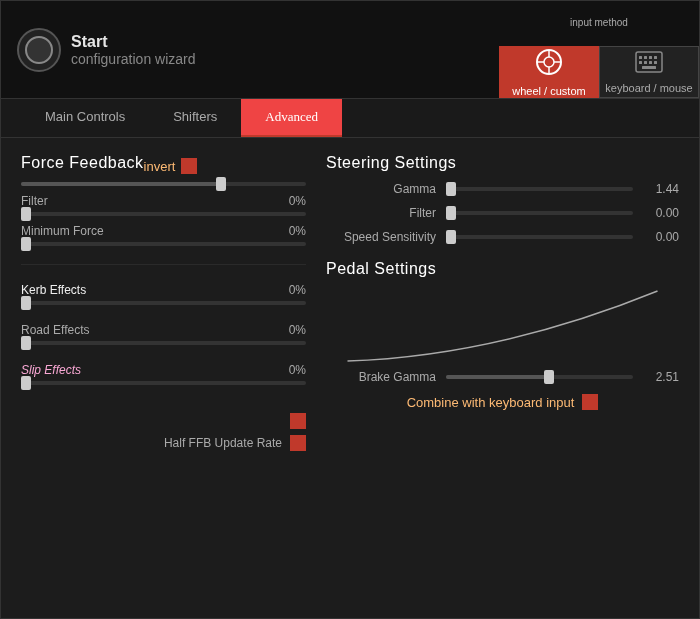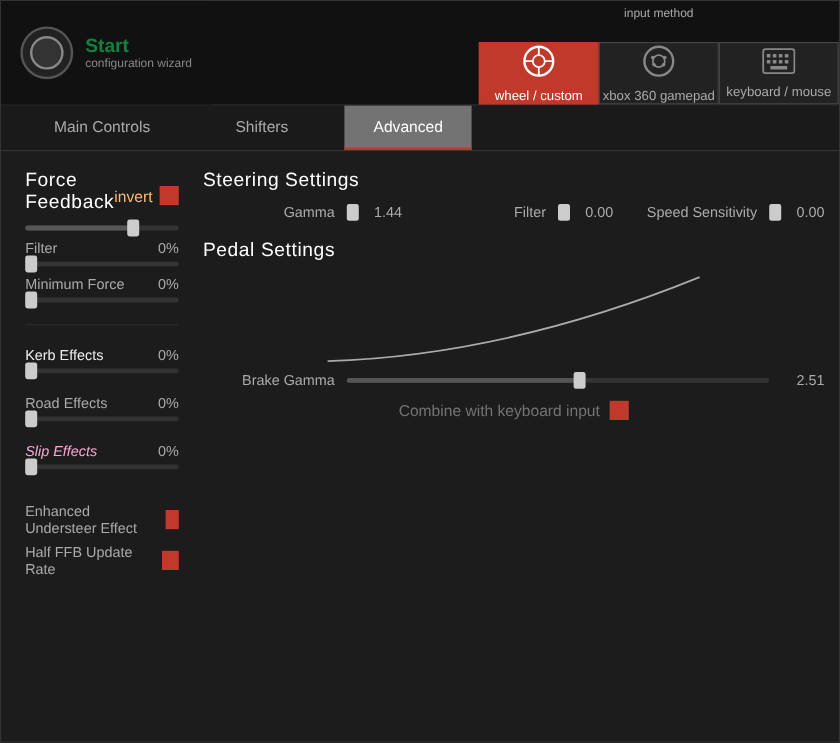--- a/index.html
+++ b/index.html
@@ -40,22 +40,22 @@
       margin-right: 10px;
       background: #222;
     }
     .logo-inner {
       width: 28px;
       height: 28px;
       border-radius: 50%;
       border: 2px solid #888;
       background: #333;
     }
-    .header-title { color: #15803d; font-size: 16px; font-weight: bold; }
-    .header-sub { color: #888; font-size: 10px; }
+    .header-title { color: #e5e5e5; font-size: 16px; font-weight: bold; }
+    .header-sub { color: #888; font-size: 14px; }
     .input-buttons {
       display: flex;
       gap: 0;
     }
     .input-btn {
       display: flex;
       flex-direction: column;
       align-items: center;
       justify-content: center;
       width: 100px;
@@ -76,33 +76,33 @@
     .input-btn-icon {
       font-size: 18px;
     }
 
     
     .tabs {
       display: flex;
       background: #1a1a1a;
       padding: 0 20px;
       border-bottom: 1px solid #333;
-      gap: 23px;
     }
     .tab {
       padding: 10px 24px;
       font-size: 13px;
       color: #aaa;
       cursor: pointer;
       border-bottom: 2px solid transparent;
     }
     .tab.active {
-      background: #737373;
+      background: #ef4444;
       color: #fff;
       border-bottom-color: #c0392b;
+      font-family: Liberation Serif, serif;
     }
 
     
     .main-content {
       display: flex;
       flex: 1;
       padding: 16px 20px;
       gap: 20px;
       overflow: hidden;
     }
@@ -191,21 +191,21 @@
       display: flex;
       flex-direction: column;
       gap: 16px;
     }
 
     .steering-section { }
     .pedal-section { }
 
     .steering-sliders {
       display: flex;
-      flex-direction: row;
+      flex-direction: column;
       gap: 10px;
       margin-top: 10px;
     }
     .h-slider-row {
       display: flex;
       align-items: center;
       gap: 10px;
     }
     .h-slider-label {
       color: #aaa;
@@ -250,21 +250,21 @@
       height: 100%;
     }
 
     .combine-row {
       display: flex;
       align-items: center;
       justify-content: center;
       gap: 8px;
       margin-top: 10px;
     }
-    .combine-label { color: #737373; font-size: 13px; }
+    .combine-label { color: #fdba74; font-size: 13px; }
 
     
     .divider {
       height: 1px;
       background: #2a2a2a;
       margin: 4px 0;
     }
   </style>
 </head>
 <body>
@@ -277,47 +277,34 @@
       <div class="logo-circle">
         <div class="logo-inner"></div>
       </div>
       <div>
         <div class="header-title">Start</div>
         <div class="header-sub">configuration wizard</div>
       </div>
     </div>
 
     <div style="display:flex; flex-direction:column; margin-left:auto;">
-      <div style="text-align:center; color:#aaa; font-size:10px; padding: 5px 0 2px;">input method</div>
+      <div style="text-align:center; color:#aaa; font-size:10px; padding: 16px 0 2px;">input method</div>
       <div class="input-buttons">
         <div class="input-btn active">
           <div class="input-btn-icon">
             <svg width="28" height="28" viewBox="0 0 28 28">
               <circle cx="14" cy="14" r="12" fill="none" stroke="#fff" stroke-width="2"></circle>
               <circle cx="14" cy="14" r="5" fill="none" stroke="#fff" stroke-width="1.5"></circle>
               <line x1="14" y1="2" x2="14" y2="9" stroke="#fff" stroke-width="1.5"></line>
               <line x1="14" y1="19" x2="14" y2="26" stroke="#fff" stroke-width="1.5"></line>
               <line x1="2" y1="14" x2="9" y2="14" stroke="#fff" stroke-width="1.5"></line>
               <line x1="19" y1="14" x2="26" y2="14" stroke="#fff" stroke-width="1.5"></line>
             </svg>
           </div>
           <span>wheel / custom</span>
-        </div>
-        <div class="input-btn">
-          <div class="input-btn-icon">
-            <svg width="28" height="28" viewBox="0 0 28 28">
-              <circle cx="14" cy="14" r="12" fill="none" stroke="#888" stroke-width="2"></circle>
-              <circle cx="14" cy="14" r="5" fill="none" stroke="#888" stroke-width="1.5"></circle>
-              <circle cx="9" cy="11" r="1.5" fill="#888"></circle>
-              <circle cx="19" cy="11" r="1.5" fill="#888"></circle>
-              <circle cx="10" cy="17" r="1.5" fill="#888"></circle>
-              <circle cx="18" cy="17" r="1.5" fill="#888"></circle>
-            </svg>
-          </div>
-          <span>xbox 360 gamepad</span>
         </div>
         <div class="input-btn">
           <div class="input-btn-icon">
             <svg width="28" height="22" viewBox="0 0 28 22">
               <rect x="1" y="1" width="26" height="20" rx="2" fill="none" stroke="#888" stroke-width="1.5"></rect>
               <rect x="4" y="5" width="3" height="3" rx="0.5" fill="#888"></rect>
               <rect x="9" y="5" width="3" height="3" rx="0.5" fill="#888"></rect>
               <rect x="14" y="5" width="3" height="3" rx="0.5" fill="#888"></rect>
               <rect x="19" y="5" width="3" height="3" rx="0.5" fill="#888"></rect>
               <rect x="4" y="10" width="3" height="3" rx="0.5" fill="#888"></rect>
@@ -418,21 +405,20 @@
           <span class="slider-value">0%</span>
         </div>
         <div class="slider-track">
           <div class="slider-fill" style="width:0%"></div>
           <div class="slider-thumb" style="left:0px"></div>
         </div>
       </div>
 
       <div style="margin-top:10px;">
         <div class="checkbox-row">
-          <span class="checkbox-label">Enhanced Understeer Effect</span>
           <div class="red-checkbox"></div>
         </div>
         <div class="checkbox-row">
           <span class="checkbox-label">Half FFB Update Rate</span>
           <div class="red-checkbox"></div>
         </div>
       </div>
 
     </div>
 

